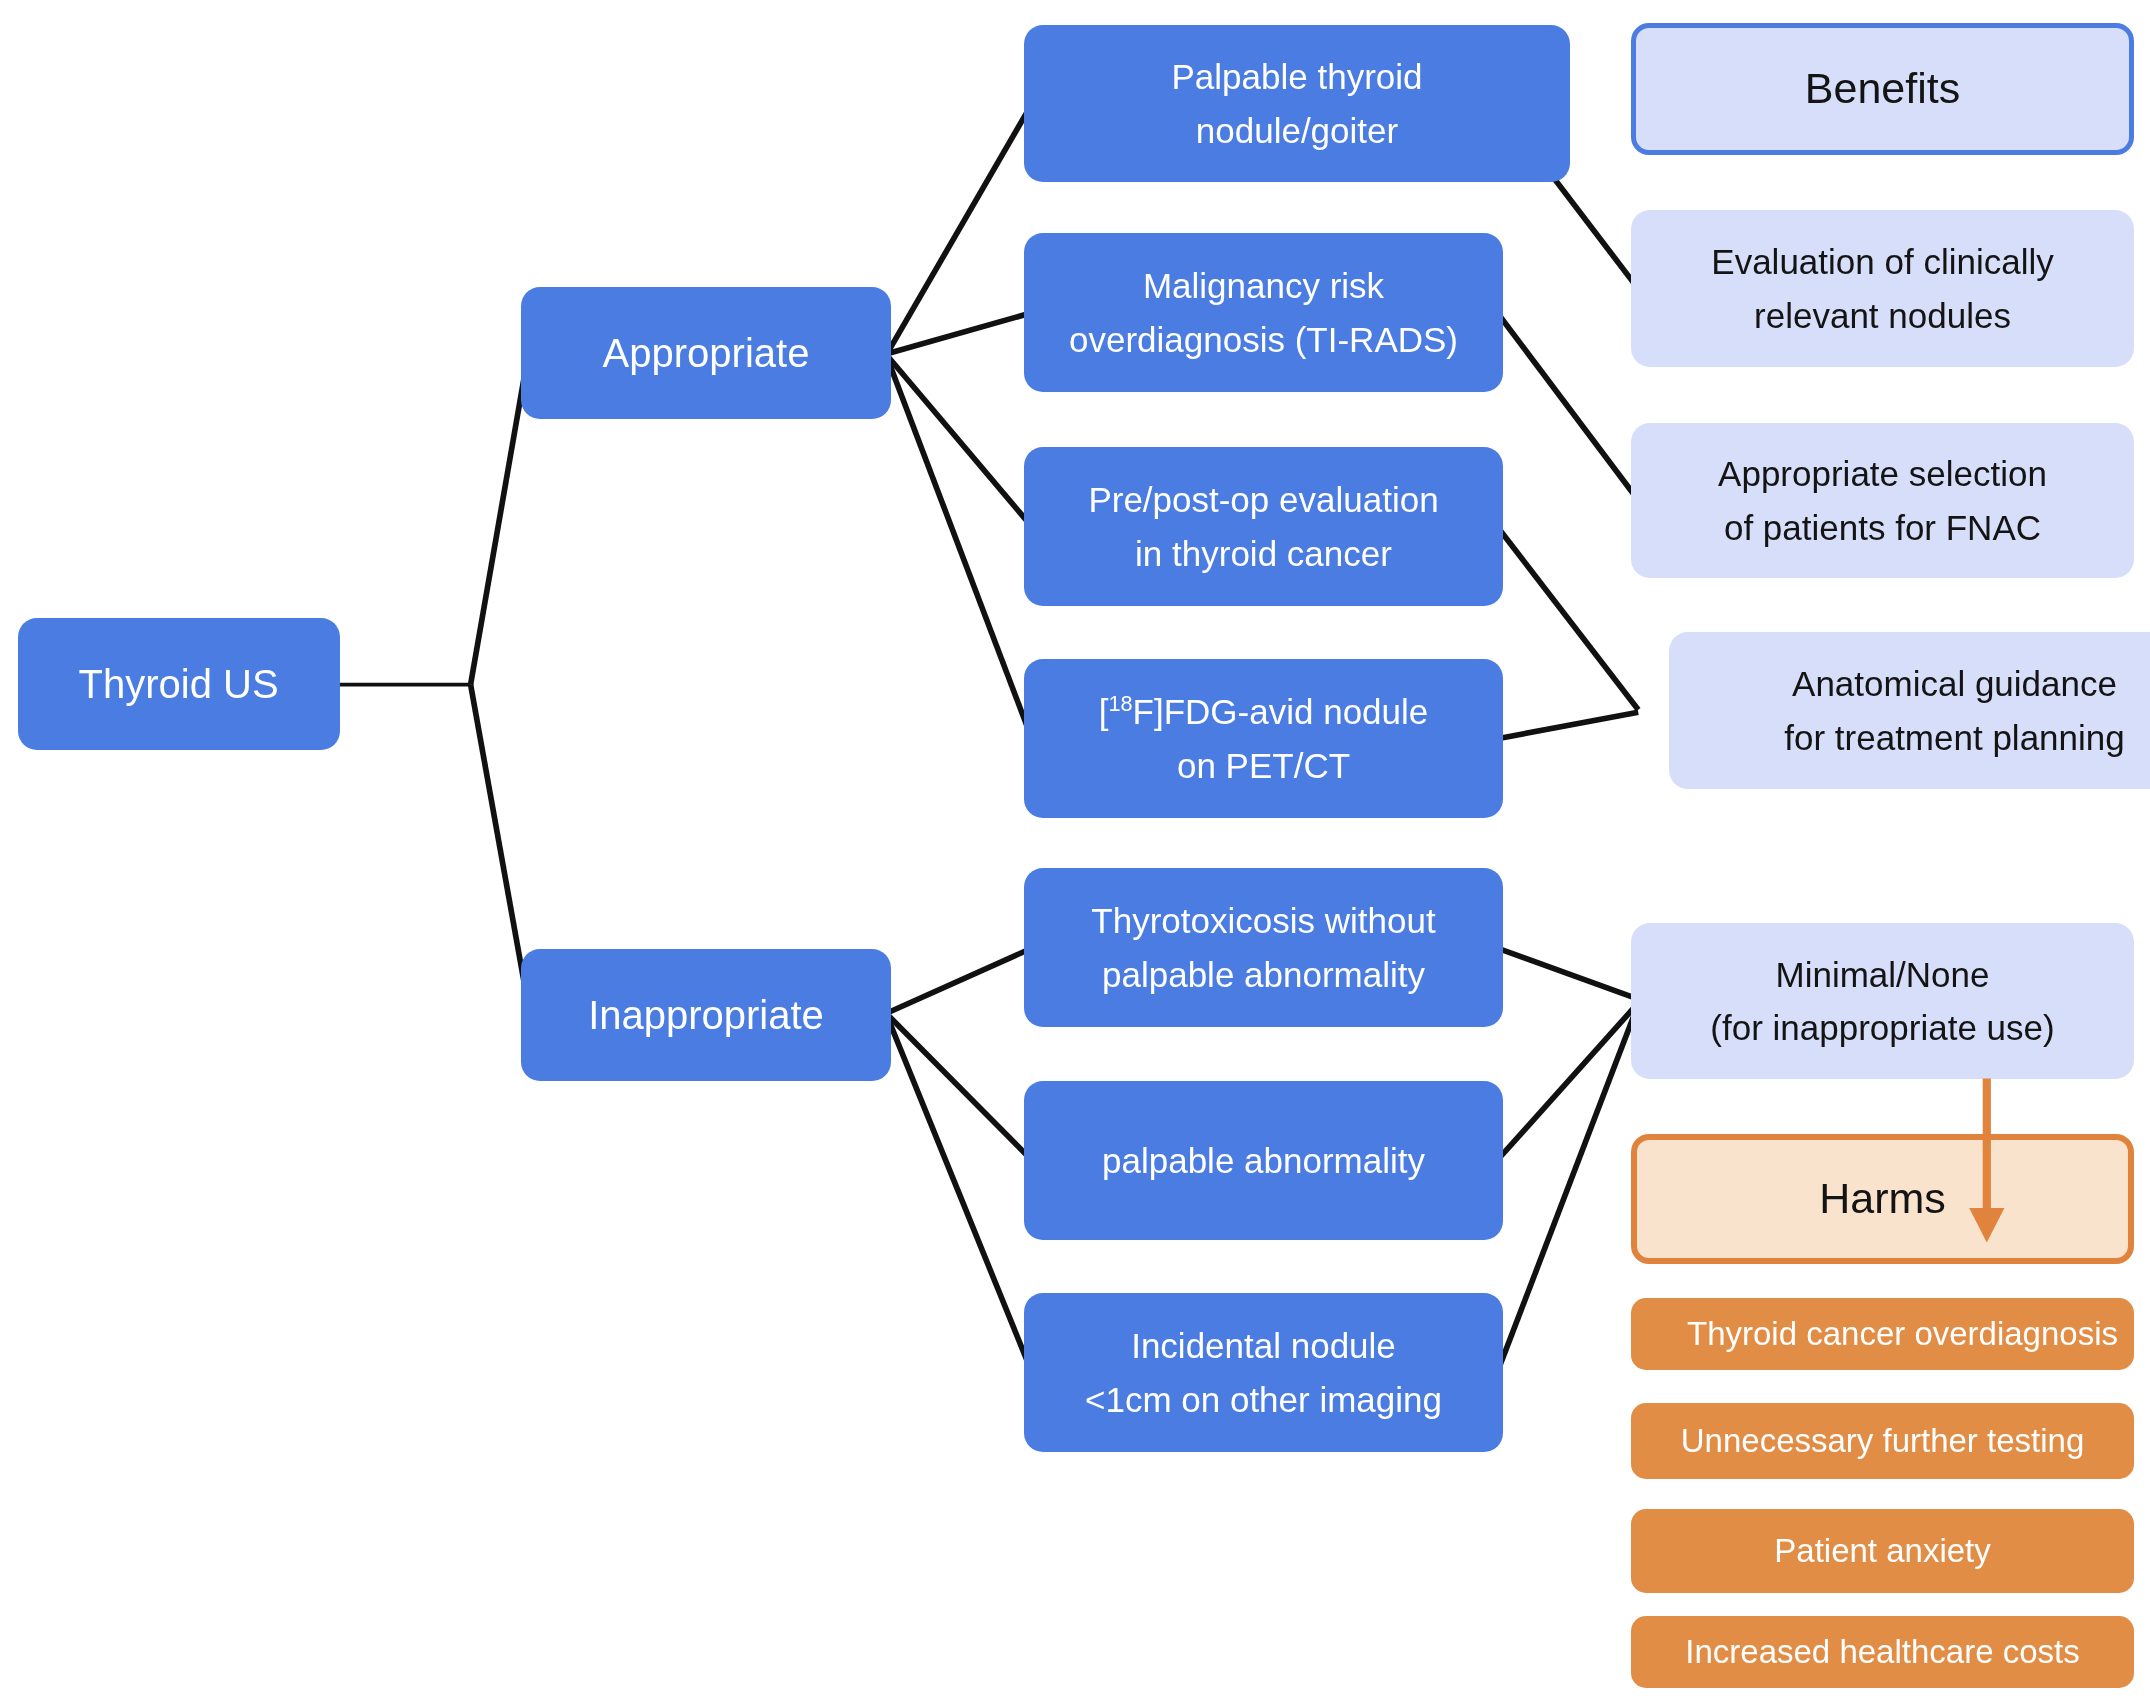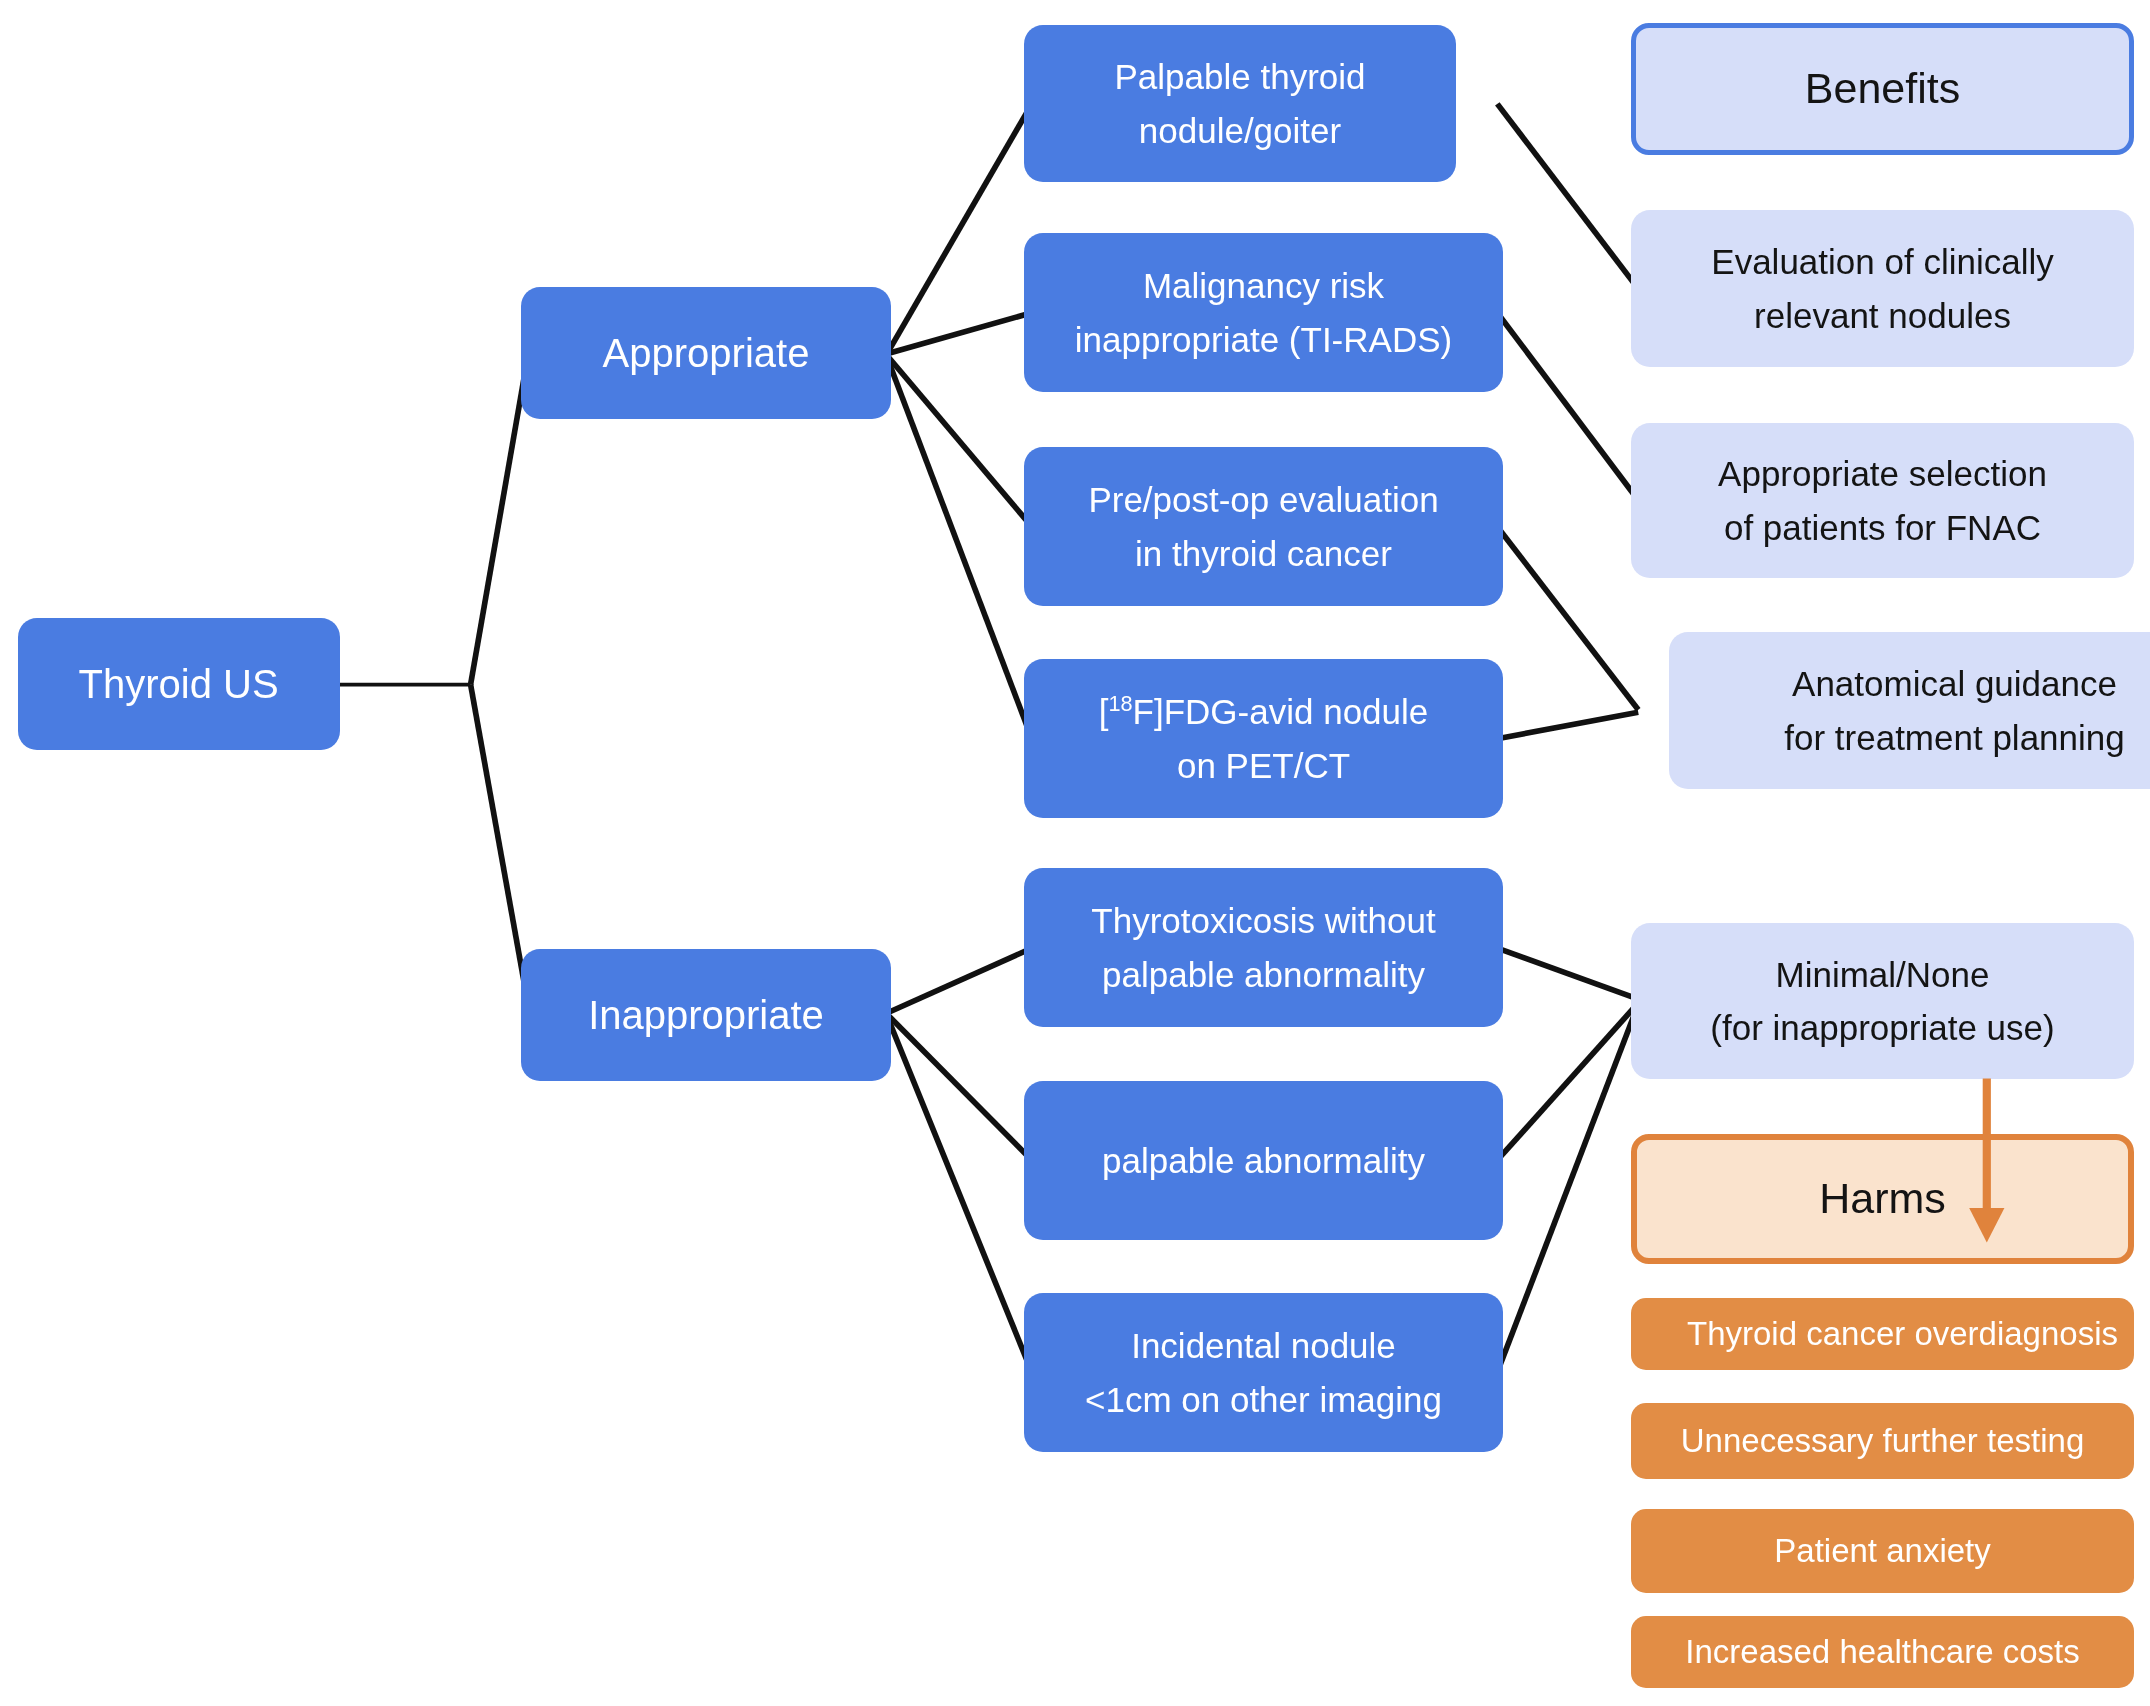--- a/index.html
+++ b/index.html
@@ -75,27 +75,27 @@
     <div>Thyroid US</div>
   </div>
 
   <div class="node blue big-label" style="left:521px;top:287px;width:370px;height:132px;justify-content:center;">
     <div>Appropriate</div>
   </div>
   <div class="node blue big-label" style="left:521px;top:949px;width:370px;height:132px;">
     <div>Inappropriate</div>
   </div>
 
-  <div class="node blue mid-label" style="left:1024px;top:25px;width:432px;height:157px;">
+  <div class="node blue mid-label" style="left:1024px;top:25px;width:546px;height:157px;">
     <div>Palpable thyroid</div>
     <div>nodule/goiter</div>
   </div>
   <div class="node blue mid-label" style="left:1024px;top:233px;width:479px;height:159px;">
     <div>Malignancy risk</div>
-    <div>inappropriate (TI-RADS)</div>
+    <div>overdiagnosis (TI-RADS)</div>
   </div>
   <div class="node blue mid-label" style="left:1024px;top:447px;width:479px;height:159px;">
     <div>Pre/post-op evaluation</div>
     <div>in thyroid cancer</div>
   </div>
   <div class="node blue mid-label" style="left:1024px;top:659px;width:479px;height:159px;">
     <div><span>[</span><sup>18</sup><span>F]FDG-avid nodule</span></div>
     <div>on PET/CT</div>
   </div>
 

